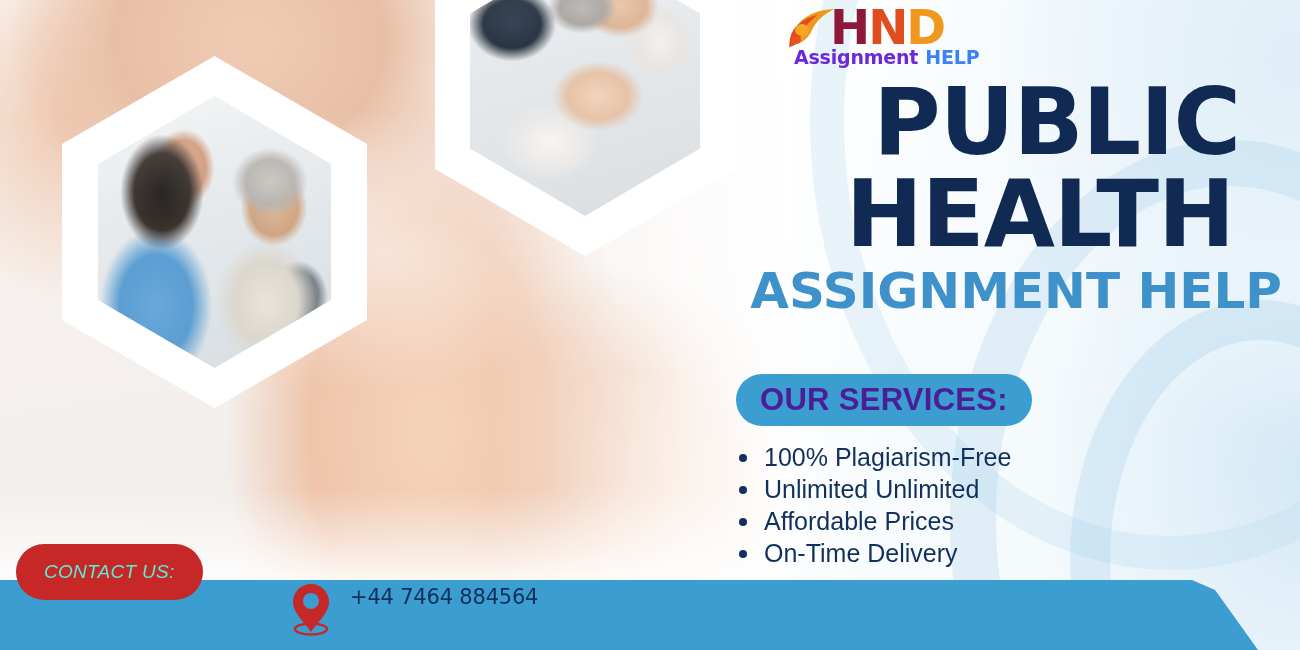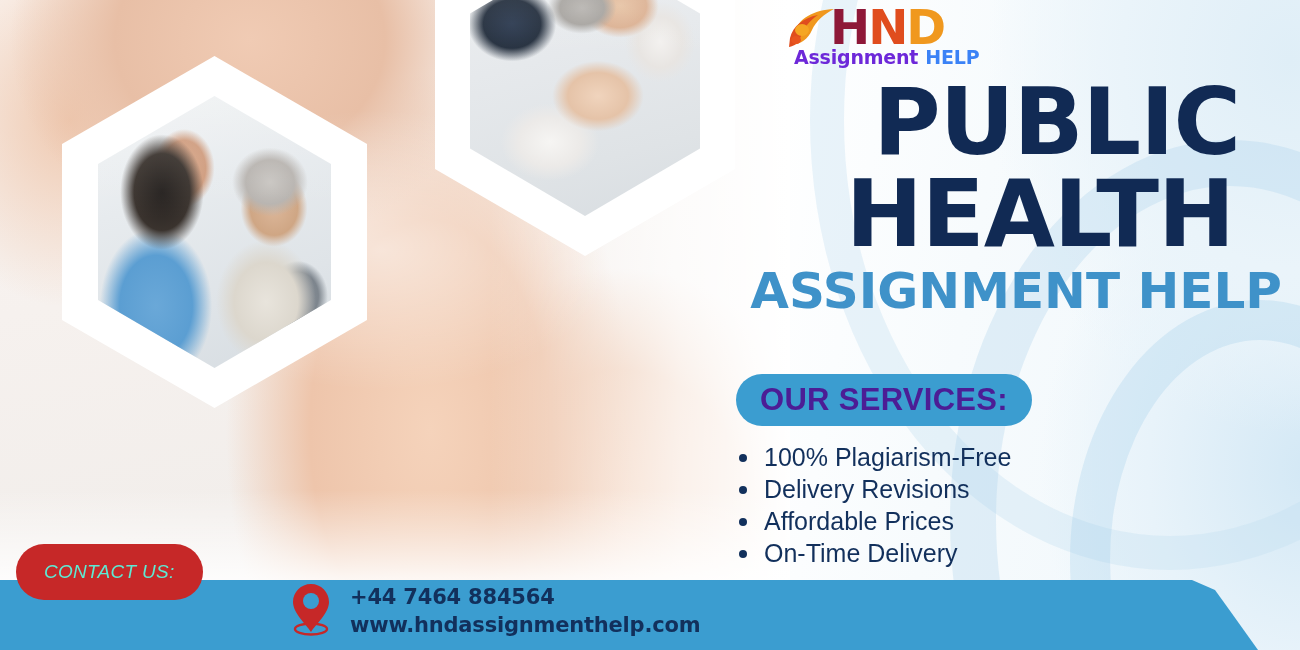--- a/index.html
+++ b/index.html
@@ -212,21 +212,21 @@
     font-size:19px; color:#5eead4; letter-spacing:0.3px;
     white-space:nowrap;
     font-style:italic;
   }
 
   
   #pin-icon { position:absolute; left:288px; top:582px; width:46px; height:54px; }
   #contact-info { position:absolute; left:350px; top:583px; }
   #contact-info div {
     font-family:"DejaVu Sans", sans-serif;
-    font-weight:bold;
+    font-weight:normal;
     font-size:21px;
     color:#12305c;
     line-height:28px;
     letter-spacing:-0.2px;
     white-space:nowrap;
   }
 </style>
 </head>
 <body>
 
@@ -266,35 +266,34 @@
     <div class="h-line" id="line-health">HEALTH</div>
     <div class="h-sub">ASSIGNMENT HELP</div>
   </div>
 
   <div id="services-pill">
     <span>OUR SERVICES:</span>
   </div>
 
   <ul id="service-list">
     <li>100% Plagiarism-Free</li>
-    <li>Delivery Revisions</li>
+    <li>Unlimited Unlimited</li>
     <li>Affordable Prices</li>
     <li>On-Time Delivery</li>
   </ul>
 
   <div id="footer-bar"></div>
 
   <div id="contact-pill">
     <span>CONTACT US:</span>
   </div>
 
   <svg id="pin-icon" viewBox="0 0 46 54">
     <ellipse cx="23" cy="47" rx="16" ry="5.5" fill="none" stroke="#c62828" stroke-width="2.4"></ellipse>
     <path d="M23 2 C13 2 5 10 5 20 C5 31 18 42 23 50 C28 42 41 31 41 20 C41 10 33 2 23 2 Z" fill="#c62828"></path>
     <circle cx="23" cy="19" r="8" fill="#3b9dd0"></circle>
   </svg>
 
   <div id="contact-info">
     <div>+44 7464 884564</div>
-    <div>www.hndassignmenthelp.com</div>
   </div>
 
 </div>
 
 </body></html>

